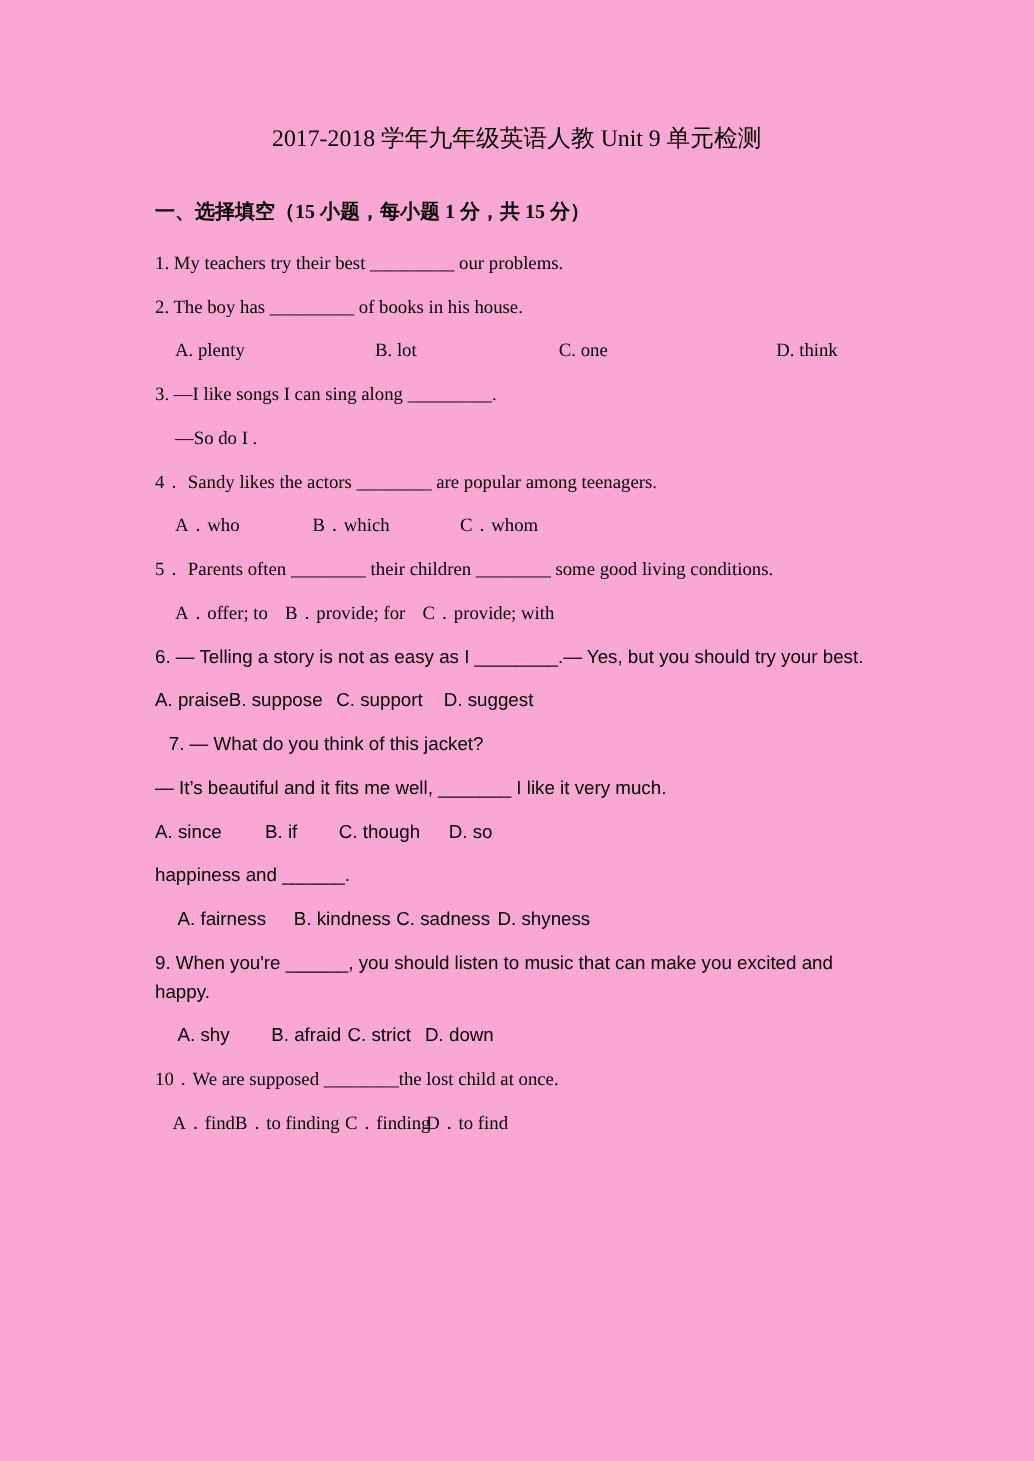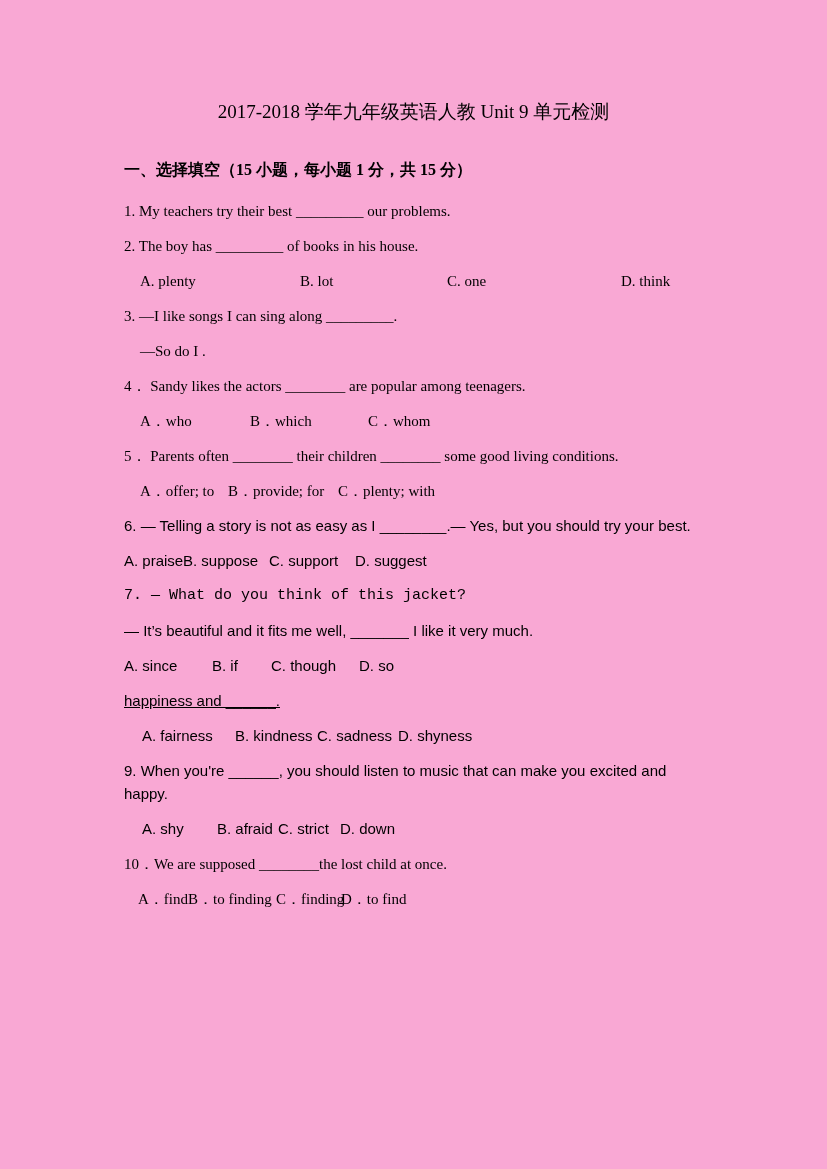--- a/index.html
+++ b/index.html
@@ -66,33 +66,33 @@
         <div class="question serif">
           <div class="qline" style="margin-left: 0px;">3. —I like songs I can sing along _________.</div>
           <div class="qline" style="margin-left: 16px;">—So do I .</div>
         </div>
         <div class="question serif">
           <div class="qline" style="margin-left: 0px;">4． Sandy likes the actors ________ are popular among teenagers.</div>
           <div class="optrow" style="margin-left: 16px;"><span class="opt" style="width: 110px;">A．who</span><span class="opt" style="width: 118px;">B．which</span><span class="opt">C．whom</span></div>
         </div>
         <div class="question serif">
           <div class="qline" style="margin-left: 0px;">5． Parents often ________ their children ________ some good living conditions.</div>
-          <div class="optrow" style="margin-left: 16px;"><span class="opt" style="width: 88px;">A．offer; to</span><span class="opt" style="width: 110px;">B．provide; for</span><span class="opt">C．plenty; with</span></div>
+          <div class="optrow" style="margin-left: 16px;"><span class="opt" style="width: 88px;">A．offer; to</span><span class="opt" style="width: 110px;">B．provide; for</span><span class="opt">C．provide; with</span></div>
         </div>
         <div class="question sans">
           <div class="qline" style="margin-left: 0px;">6. — Telling a story is not as easy as I ________.— Yes, but you should try your best.</div>
           <div class="optrow" style="margin-left: 0px;"><span class="opt" style="width: 59px;">A. praise</span><span class="opt" style="width: 86px;">B. suppose</span><span class="opt" style="width: 86px;">C. support</span><span class="opt">D. suggest</span></div>
         </div>
         <div class="question sans">
-          <div class="qline" style="margin-left: 0px; font-family: Liberation Mono, monospace;">7. — What do you think of this jacket?</div>
+          <div class="qline" style="margin-left: 11px;">7. — What do you think of this jacket?</div>
           <div class="qline" style="margin-left: 0px;">— It’s beautiful and it fits me well, _______ I like it very much.</div>
           <div class="optrow" style="margin-left: 0px;"><span class="opt" style="width: 88px;">A. since</span><span class="opt" style="width: 59px;">B. if</span><span class="opt" style="width: 88px;">C. though</span><span class="opt">D. so</span></div>
         </div>
         <div class="question sans">
-          <div class="qline" style="margin-left: 0px; text-decoration: underline;">happiness and ______.</div>
+          <div class="qline" style="margin-left: 0px;">happiness and ______.</div>
           <div class="optrow" style="margin-left: 18px;"><span class="opt" style="width: 93px;">A. fairness</span><span class="opt" style="width: 82px;">B. kindness</span><span class="opt" style="width: 81px;">C. sadness</span><span class="opt">D. shyness</span></div>
         </div>
         <div class="question sans">
           <div class="qline tight" style="margin-left: 0px;">9. When you're ______, you should listen to music that can make you excited and</div>
           <div class="qline" style="margin-left: 0px;">happy.</div>
           <div class="optrow" style="margin-left: 18px;"><span class="opt" style="width: 75px;">A. shy</span><span class="opt" style="width: 61px;">B. afraid</span><span class="opt" style="width: 62px;">C. strict</span><span class="opt">D. down</span></div>
         </div>
         <div class="question serif">
           <div class="qline" style="margin-left: 0px;">10．We are supposed ________the lost child at once.</div>
           <div class="optrow" style="margin-left: 14px;"><span class="opt" style="width: 50px;">A．find</span><span class="opt" style="width: 88px;">B．to finding</span><span class="opt" style="width: 65px;">C．finding</span><span class="opt">D．to find</span></div>

